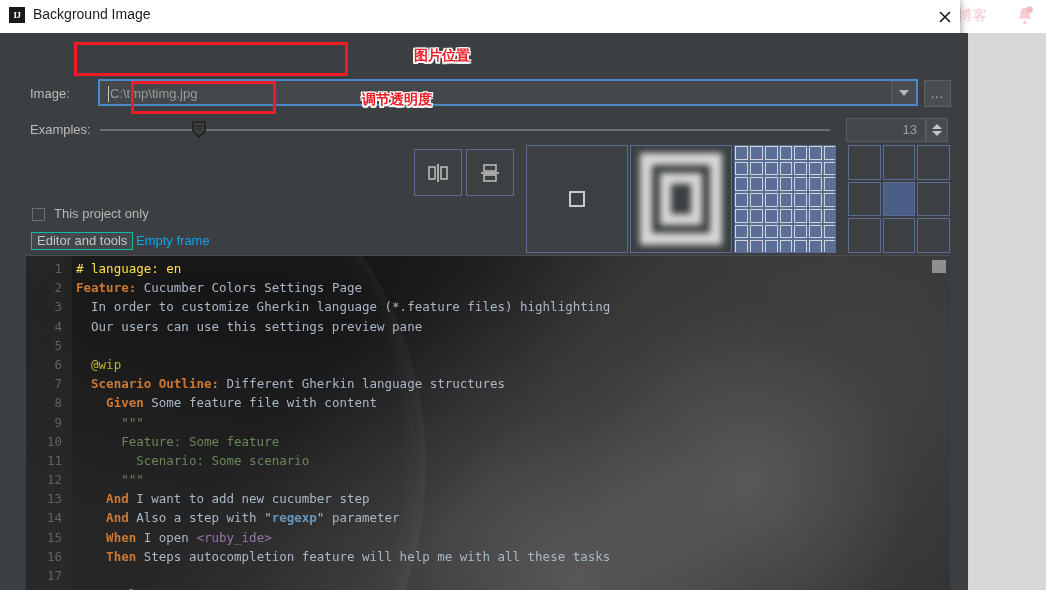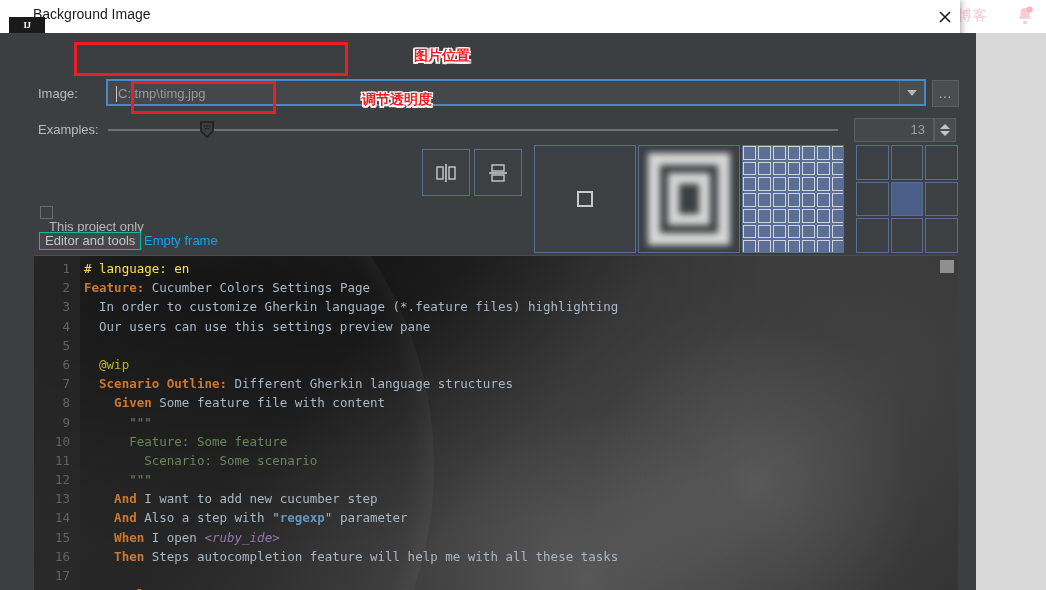--- a/index.html
+++ b/index.html
@@ -51,39 +51,39 @@
   #dialog{
     position:absolute;left:0;top:0;width:960px;height:590px;
     background:#3c3f41;
     box-shadow:0 0 8px rgba(0,0,0,.45);
   }
   #titlebar{
     position:absolute;left:0;top:0;width:960px;height:33px;
     background:#ffffff;
   }
   #title-icon{
-    position:absolute;left:9px;top:17px;width:36px;height:16px;
+    position:absolute;left:9px;top:7px;width:16px;height:16px;
     background:#1a1a1a;
     display:flex;align-items:center;justify-content:center;
   }
   #title-icon span{
     color:#ffffff;font-size:9px;font-weight:bold;
     font-family:"Liberation Serif", serif;letter-spacing:-.5px;line-height:1;
   }
   #title-text{
     position:absolute;left:33px;top:6px;
     font-size:14px;color:#1b1b1b;
   }
   #title-close{
     position:absolute;left:932px;top:4px;width:26px;height:26px;
     display:flex;align-items:center;justify-content:center;cursor:pointer;
   }
 
   #dialog-body{
-    position:absolute;left:16px;top:33px;width:960px;height:557px;
+    position:absolute;left:8px;top:33px;width:960px;height:557px;
     background:#3c3f41;
   }
 
   
   .field-label{
     position:absolute;font-size:13px;color:#bbbbbb;
   }
   #label-image{left:22px;top:53px;}
   #label-opacity{left:22px;top:89px;}
 
@@ -178,21 +178,21 @@
   
   #anchor-grid{
     position:absolute;left:840px;top:112px;width:102px;height:108px;
     display:grid;grid-template-columns:1fr 1fr 1fr;grid-template-rows:1fr 1fr 1fr;
     gap:2px;
   }
   .anchor-cell{border:1px solid #5a6e91;background:#3d4042;cursor:pointer;box-sizing:border-box;}
   .anchor-cell.selected{background:#4a5e87;}
 
   
-  #chk-row{position:absolute;left:24px;top:173px;display:flex;align-items:flex-start;cursor:pointer;flex-direction:column;}
+  #chk-row{position:absolute;left:24px;top:173px;display:flex;align-items:flex-end;cursor:pointer;}
   #chk-box{width:13px;height:13px;border:1px solid #6a6d6f;background:#3c3f41;box-sizing:border-box;}
   #chk-label{font-size:13px;color:#b6b6b6;margin-left:9px;}
 
   
   #tab-editor{
     position:absolute;left:23px;top:199px;height:18px;
     padding:0 5px;border:1px solid #14b8a6;background:#45484a;box-sizing:border-box;
     font-size:13px;color:#c5c5c5;line-height:16px;cursor:pointer;
   }
   #tab-empty{
@@ -236,21 +236,21 @@
     position:absolute;left:0;width:36px;text-align:right;
     color:#606366;
   }
   .ctext{position:absolute;left:50px;}
   .kw{color:#cc7832;font-weight:bold;}
   .cmt{color:#fde047;text-align:center;}
   .txt{color:#a9b7c6;}
   .grn{color:#6a8759;}
   .ylw{color:#bbb529;}
   .blu{color:#6897bb;font-weight:bold;}
-  .pur{color:#9876aa;font-style:italic;}
+  .pur{color:#9876aa;}
   #code-scrollthumb{
     position:absolute;right:4px;top:4px;width:14px;height:13px;background:#8f8f8f;
     cursor:pointer;
   }
 
   
   .redbox{position:absolute;border:3px solid #ee1c24;box-sizing:border-box;}
   #redbox-image{left:74px;top:42px;width:274px;height:34px;}
   #redbox-opacity{left:131px;top:81px;width:145px;height:33px;}
   .redtext{

